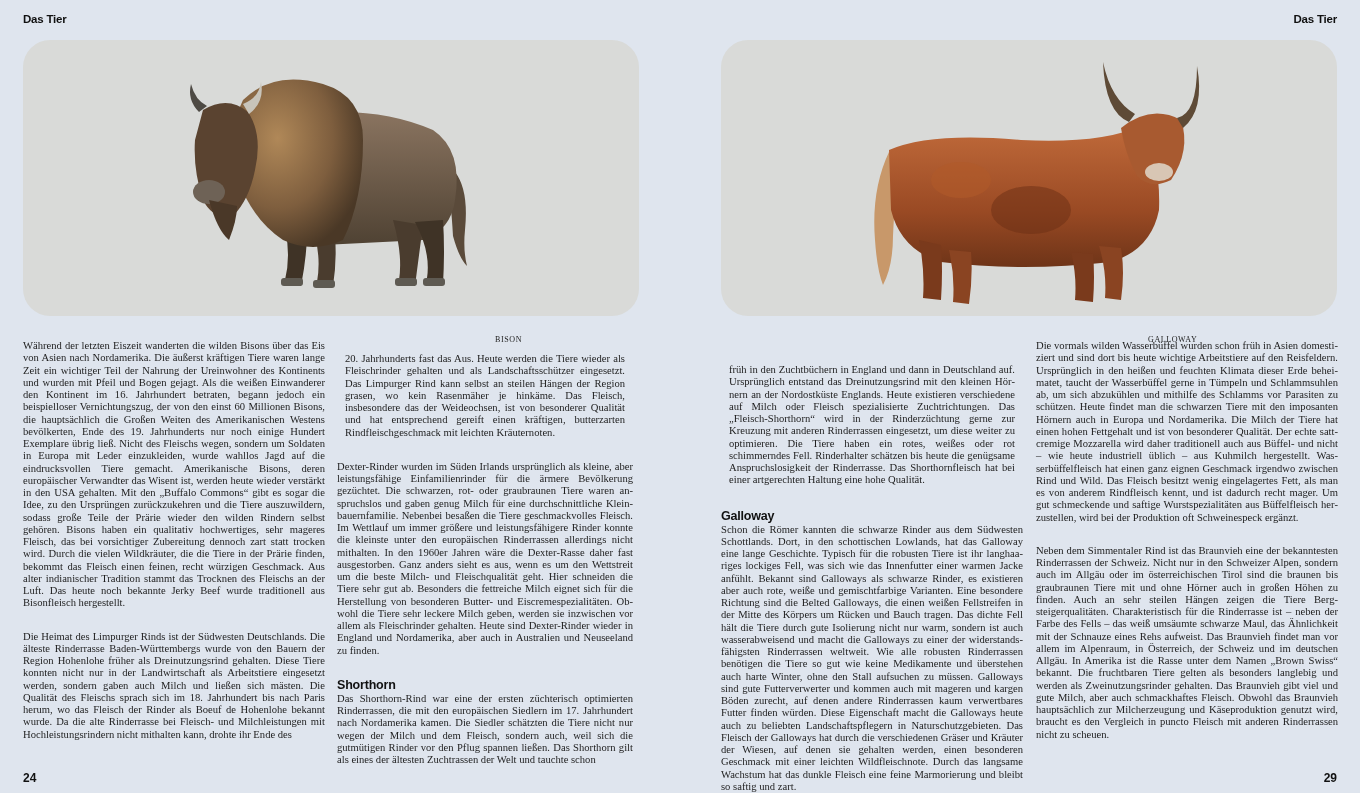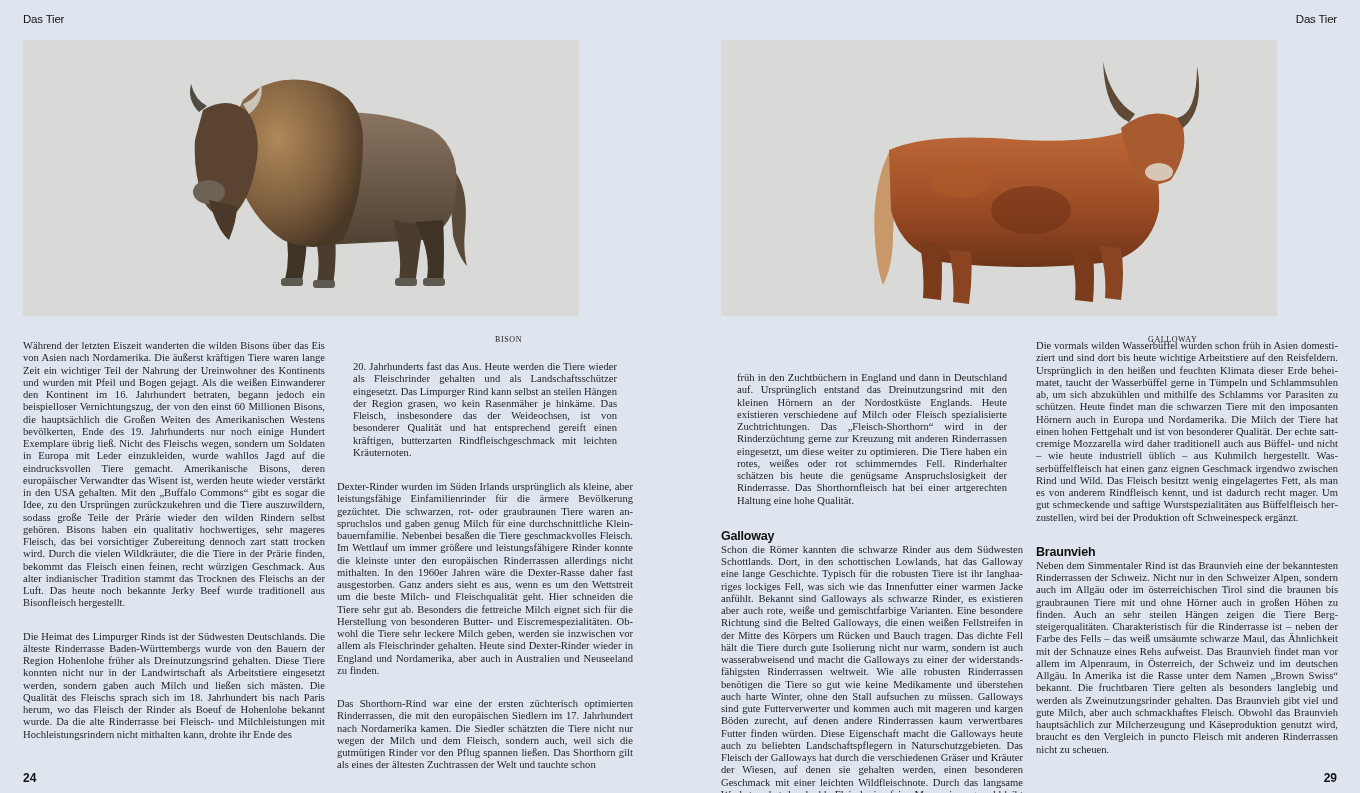--- a/index.html
+++ b/index.html
@@ -5,27 +5,28 @@
   html, body { margin:0; padding:0; }
   body {
     width:1360px; height:793px; overflow:hidden;
     background:#dfe5ee; position:relative;
     font-family:"Liberation Serif", "DejaVu Serif", serif;
     color:#1d1d1d;
   }
   .running-head {
     position:absolute; top:13px;
     font-family:"Liberation Sans","DejaVu Sans",sans-serif;
-    font-weight:normal; font-size:11.5px; color:#111; letter-spacing:-0.2px;
+    font-weight:bold; font-size:11.5px; color:#111; letter-spacing:-0.2px;
   }
   .rh-left { left:23px; }
   .rh-right { right:23px; }
   .plate {
-    position:absolute; top:40px; width:556px; height:276px;
+    position:absolute; top:40px; width:616px; height:276px;
     background:#d9dad8;
+    border-radius:27px;
   }
   .plate-left { left:23px; }
   .plate-right { left:721px; }
   .plate svg { position:absolute; left:0; top:0; }
   .caption {
     position:absolute; top:295px;
     font-family:"Liberation Serif",serif; font-size:8px; letter-spacing:0.6px;
     color:#222;
   }
   .column {
@@ -39,21 +40,21 @@
   .col4 { left:1036px; width:302px; }
   .section { margin:0; }
   .section + .section { margin-top:21px; }
   .section h2 {
     margin:0 0 0 0;
     font-family:"Liberation Sans","DejaVu Sans",sans-serif;
     font-weight:bold; font-size:12.5px; line-height:15px; color:#111;
     letter-spacing:-0.2px;
   }
   .section p { margin:0; }
-  .cont p { margin:16px; }
+  .cont p { margin:8px; }
   .folio {
     position:absolute; top:771px;
     font-family:"Liberation Sans","DejaVu Sans",sans-serif;
     font-weight:bold; font-size:12px; color:#111;
   }
   .folio-left { left:23px; }
   .folio-right { right:23px; }
 </style>
 </head>
 <body>
@@ -144,38 +145,38 @@
 </div>
 
 <div class="column col2">
   <div class="cont">
     <p>20. Jahrhunderts fast das Aus. Heute werden die Tiere wieder als Fleischrinder gehalten und als Landschaftsschützer eingesetzt. Das Limpurger Rind kann selbst an steilen Hängen der Region grasen, wo kein Rasenmäher je hinkäme. Das Fleisch, insbesondere das der Weideochsen, ist von besonderer Qualität und hat entsprechend ge­reift einen kräftigen, butterzarten Rindfleischgeschmack mit leichten Kräuternoten.</p>
   </div>
   <div class="section" style="margin-top:22px;">
     <p>Dexter-Rinder wurden im Süden Irlands ursprünglich als kleine, aber leistungsfähige Einfamilienrinder für die ärmere Bevölkerung gezüchtet. Die schwarzen, rot- oder graubraunen Tiere waren an­spruchslos und gaben genug Milch für eine durchschnittliche Klein­bauernfamilie. Nebenbei besaßen die Tiere geschmackvolles Fleisch. Im Wettlauf um immer größere und leistungsfähigere Rinder konnte die kleinste unter den europäischen Rinderrassen allerdings nicht mithalten. In den 1960er Jahren wäre die Dexter-Rasse daher fast ausgestorben. Ganz anders sieht es aus, wenn es um den Wettstreit um die beste Milch- und Fleischqualität geht. Hier schneiden die Tiere sehr gut ab. Besonders die fettreiche Milch eignet sich für die Herstellung von besonderen Butter- und Eiscremespezialitäten. Ob­wohl die Tiere sehr leckere Milch geben, werden sie inzwischen vor allem als Fleischrinder gehalten. Heute sind Dexter-Rinder wieder in England und Nordamerika, aber auch in Australien und Neusee­land zu finden.</p>
   </div>
   <div class="section">
+    <h2>Shorthorn</h2>
     <p>Das Shorthorn-Rind war eine der ersten züchterisch optimierten Rinderrassen, die mit den europäischen Siedlern im 17. Jahrhundert nach Nordamerika kamen. Die Siedler schätzten die Tiere nicht nur wegen der Milch und dem Fleisch, sondern auch, weil sich die gutmütigen Rinder vor den Pflug spannen ließen. Das Shorthorn gilt als eines der ältesten Zuchtrassen der Welt und tauchte schon</p>
   </div>
 </div>
 
 <div class="column col3">
   <div class="cont">
     <p>früh in den Zuchtbüchern in England und dann in Deutschland auf. Ursprünglich entstand das Dreinutzungsrind mit den kleinen Hör­nern an der Nordostküste Englands. Heute existieren verschiedene auf Milch oder Fleisch spezialisierte Zuchtrichtungen. Das „Fleisch-Shorthorn“ wird in der Rinderzüchtung gerne zur Kreuzung mit anderen Rinderrassen eingesetzt, um diese weiter zu optimieren. Die Tiere haben ein rotes, weißes oder rot schimmerndes Fell. Rinder­halter schätzen bis heute die genügsame Anspruchslosigkeit der Rinderrasse. Das Shorthornfleisch hat bei einer artgerechten Haltung eine hohe Qualität.</p>
   </div>
   <div class="section" style="margin-top:22px;">
     <h2>Galloway</h2>
     <p>Schon die Römer kannten die schwarze Rinder aus dem Südwesten Schottlands. Dort, in den schottischen Lowlands, hat das Galloway eine lange Geschichte. Typisch für die robusten Tiere ist ihr langhaa­riges lockiges Fell, was sich wie das Innenfutter einer warmen Jacke anfühlt. Bekannt sind Galloways als schwarze Rinder, es existieren aber auch rote, weiße und gemischtfarbige Varianten. Eine besondere Richtung sind die Belted Galloways, die einen weißen Fellstreifen in der Mitte des Körpers um Rücken und Bauch tragen. Das dichte Fell hält die Tiere durch gute Isolierung nicht nur warm, sondern ist auch wasserabweisend und macht die Galloways zu einer der widerstands­fähigsten Rinderrassen weltweit. Wie alle robusten Rinderrassen benötigen die Tiere so gut wie keine Medikamente und überstehen auch harte Winter, ohne den Stall aufsuchen zu müssen. Galloways sind gute Futterverwerter und kommen auch mit mageren und kar­gen Böden zurecht, auf denen andere Rinderrassen kaum verwert­bares Futter finden würden. Diese Eigenschaft macht die Galloways heute auch zu beliebten Landschaftspflegern in Naturschutzgebieten. Das Fleisch der Galloways hat durch die verschiedenen Gräser und Kräuter der Wiesen, auf denen sie gehalten werden, einen besonde­ren Geschmack mit einer leichten Wildfleischnote. Durch das langsa­me Wachstum hat das dunkle Fleisch eine feine Marmorierung und bleibt so saftig und zart.</p>
   </div>
 </div>
 
 <div class="column col4">
   <div class="section">
     <p>Die vormals wilden Wasserbüffel wurden schon früh in Asien domesti­ziert und sind dort bis heute wichtige Arbeitstiere auf den Reisfeldern. Ursprünglich in den heißen und feuchten Klimata dieser Erde behei­matet, taucht der Wasserbüffel gerne in Tümpeln und Schlammsuhlen ab, um sich abzukühlen und mithilfe des Schlamms vor Parasiten zu schützen. Heute findet man die schwarzen Tiere mit den imposanten Hörnern auch in Europa und Nordamerika. Die Milch der Tiere hat einen hohen Fettgehalt und ist von besonderer Qualität. Der echte satt-cremige Mozzarella wird daher traditionell auch aus Büffel- und nicht – wie heute industriell üblich – aus Kuhmilch hergestellt. Was­serbüffelfleisch hat einen ganz eignen Geschmack irgendwo zwischen Rind und Wild. Das Fleisch besitzt wenig eingelagertes Fett, als man es von anderem Rindfleisch kennt, und ist dadurch recht mager. Um gut schmeckende und saftige Wurstspezialitäten aus Büffelfleisch her­zustellen, wird bei der Produktion oft Schweinespeck ergänzt.</p>
   </div>
   <div class="section">
-    <h2>Braunvieh</h2>
     <p>Neben dem Simmentaler Rind ist das Braunvieh eine der bekann­testen Rinderrassen der Schweiz. Nicht nur in den Schweizer Alpen, sondern auch im Allgäu oder im österreichischen Tirol sind die braunen bis graubraunen Tiere mit und ohne Hörner auch in großen Höhen zu finden. Auch an sehr steilen Hängen zeigen die Tiere Berg­steigerqualitäten. Charakteristisch für die Rinderrasse ist – neben der Farbe des Fells – das weiß umsäumte schwarze Maul, das Ähnlichkeit mit der Schnauze eines Rehs aufweist. Das Braunvieh findet man vor allem im Alpenraum, in Österreich, der Schweiz und im deutschen Allgäu. In Amerika ist die Rasse unter dem Namen „Brown Swiss“ bekannt. Die fruchtbaren Tiere gelten als besonders langlebig und werden als Zweinutzungsrinder gehalten. Das Braunvieh gibt viel und gute Milch, aber auch schmackhaftes Fleisch. Obwohl das Braunvieh hauptsächlich zur Milcherzeugung und Käseproduktion genutzt wird, braucht es den Vergleich in puncto Fleisch mit anderen Rinderrassen nicht zu scheuen.</p>
   </div>
 </div>
 
 <div class="folio folio-left">24</div>
 <div class="folio folio-right">29</div>
 
 </body></html>

